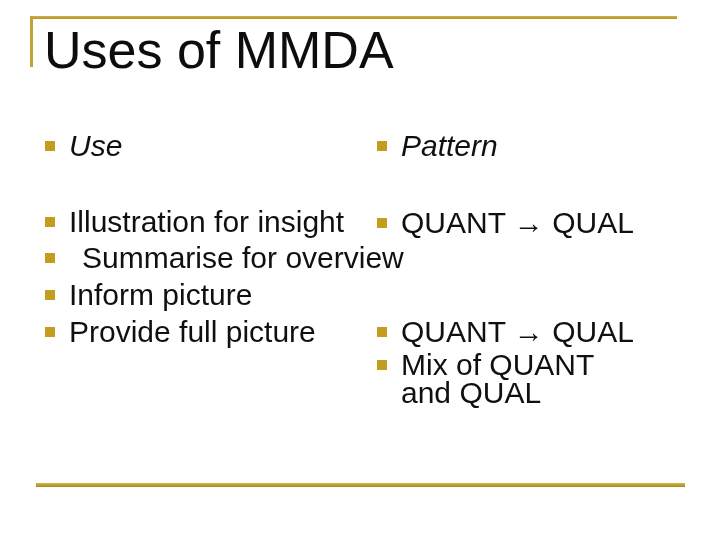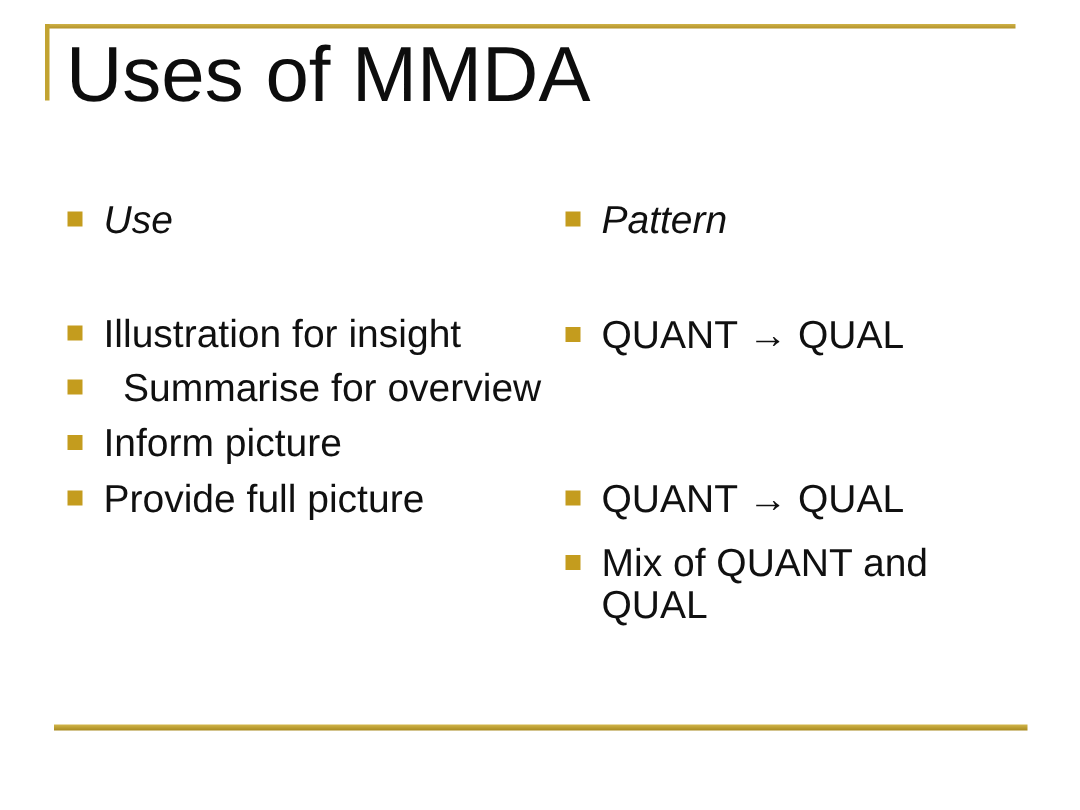--- a/index.html
+++ b/index.html
@@ -49,21 +49,21 @@
     font-weight: 400;
     line-height: 47px;
     letter-spacing: 0px;
     color: #0d0d0d;
     white-space: nowrap;
   }
   .item {
     position: absolute;
     display: flex;
     align-items: flex-start;
-    font-size: 26px;
+    font-size: 30px;
     line-height: 28px;
   }
   .item .bullet {
     flex: 0 0 auto;
     width: 10px;
     height: 10px;
     margin-top: 9px;
     background: #c49c1e;
   }
   .item .txt {
@@ -113,20 +113,20 @@
     <span class="txt">Pattern</span>
   </div>
   <div class="item col-right" style="top:209px;">
     <span class="bullet"></span>
     <span class="txt">QUANT → QUAL</span>
   </div>
   <div class="item col-right" style="top:318px;">
     <span class="bullet"></span>
     <span class="txt">QUANT → QUAL</span>
   </div>
-  <div class="item col-right" style="top:361px;">
+  <div class="item col-right" style="top:351px;">
     <span class="bullet"></span>
     <span class="txt">Mix of QUANT and QUAL</span>
   </div>
 
   <div class="line-bottom"></div>
 
 </div>
 
 </body></html>

